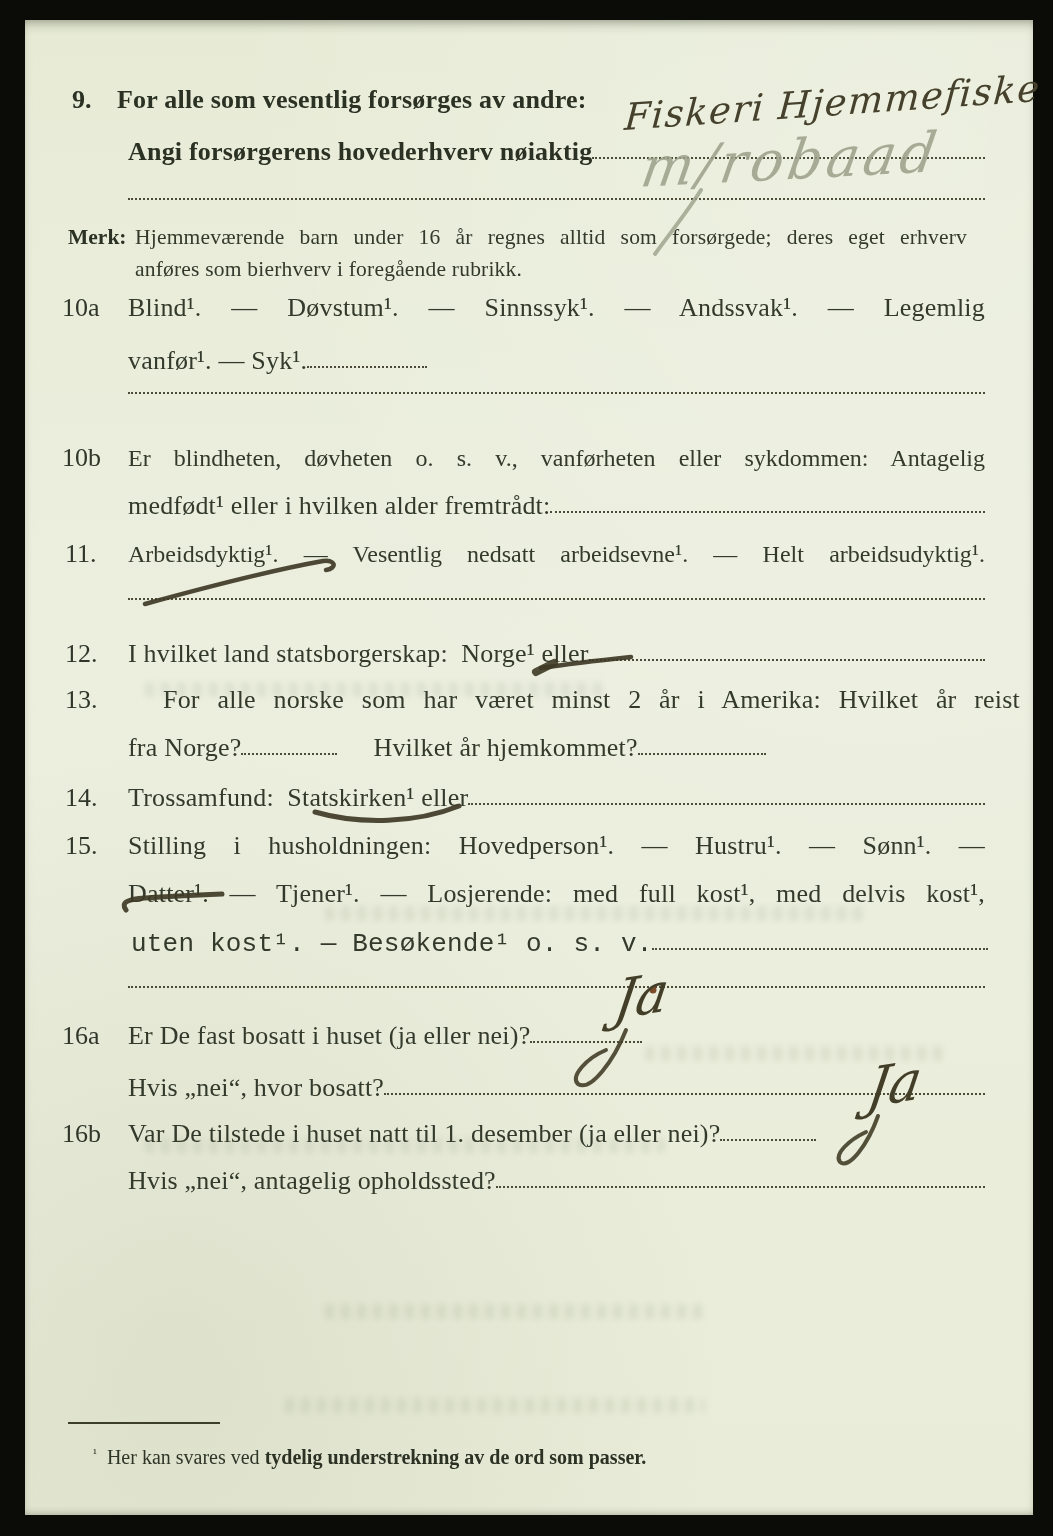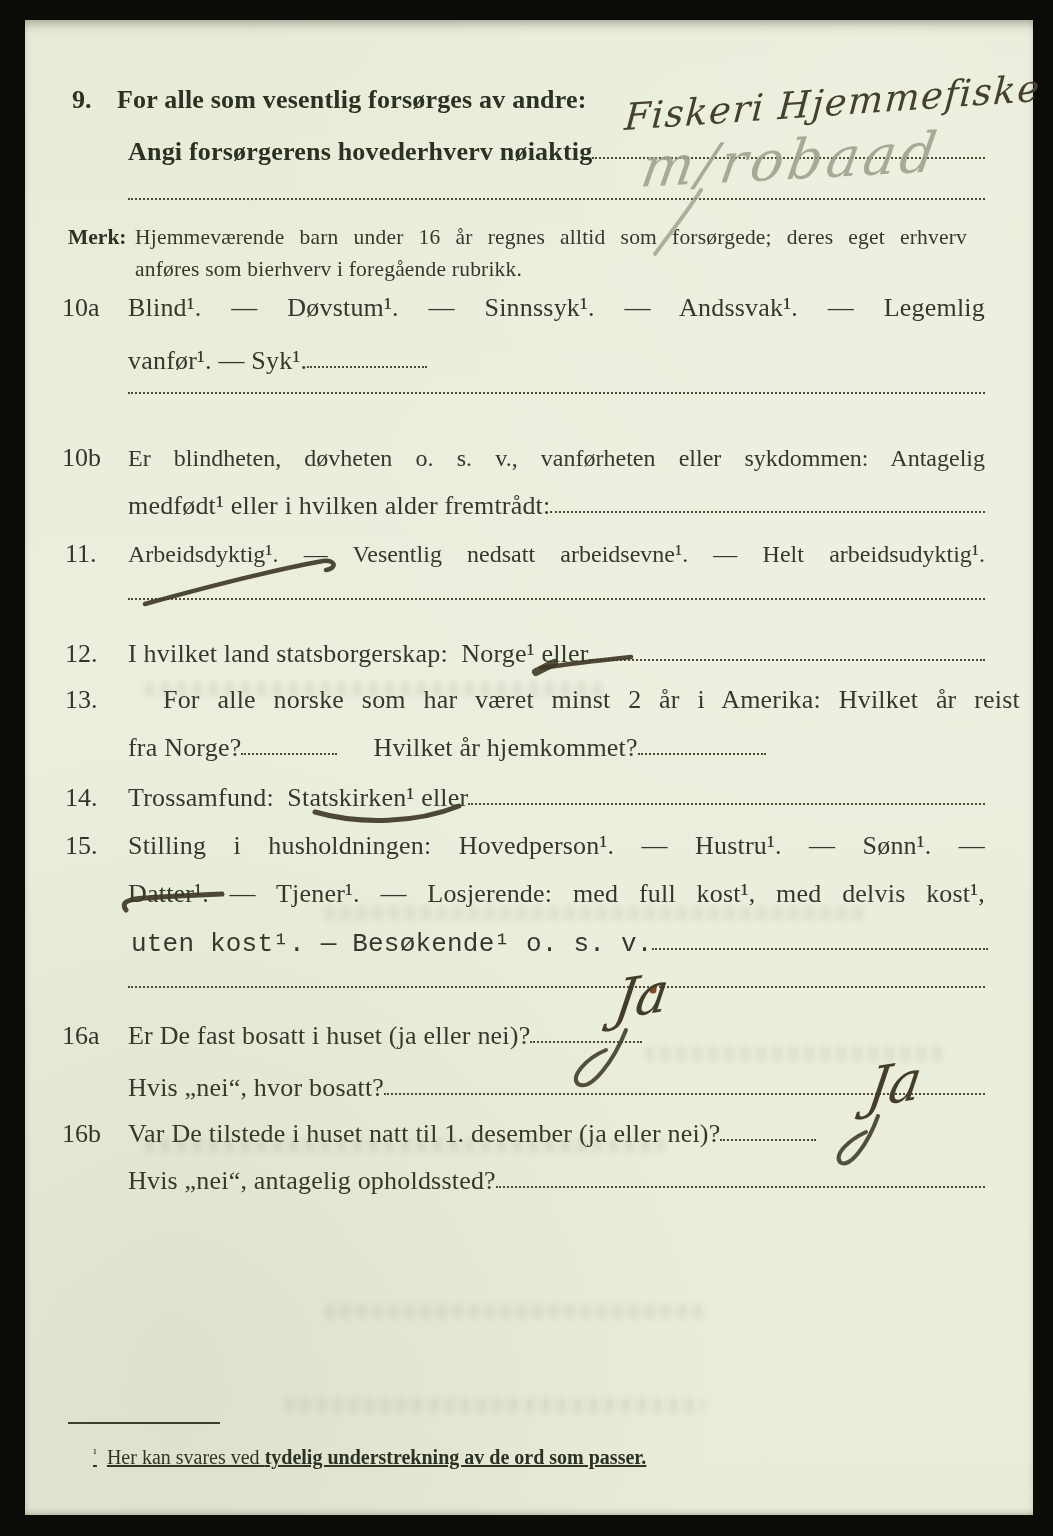--- a/index.html
+++ b/index.html
@@ -34,21 +34,21 @@
            transform:rotate(-4deg) skewX(-8deg);}
   .hw-occ2{left:612px;top:116px;font-size:55px;color:#9ba089;letter-spacing:4px;opacity:.85;
            transform:rotate(-3deg) skewX(-12deg);}
   .hw-ja{font-size:54px;color:#433e28;transform:rotate(-9deg) skewX(-18deg);}
   .hw-ja1{left:585px;top:950px;}
   .hw-ja2{left:838px;top:1038px;}
   .strokes{position:absolute;left:0;top:0;z-index:5;pointer-events:none;}
   .ghost{position:absolute;height:15px;filter:blur(3px);opacity:.10;border-radius:4px;
          background:repeating-linear-gradient(90deg,#57644a 0 9px,transparent 9px 16px);}
   .footrule{position:absolute;left:43px;top:1402px;width:152px;border-top:2.5px solid #3d3d2b;}
-  .footline{position:absolute;left:68px;top:1420px;font-size:20px;line-height:26px;color:#2f3628;text-decoration:underline;}
+  .footline{position:absolute;left:68px;top:1420px;font-size:20px;line-height:26px;color:#2f3628;}
   .fmark{font-size:13px;vertical-align:7px;margin-right:10px;}
 </style>
 </head>
 <body>
 
 <div class="paper">
 
   <span class="qnum b" style="left:47px;top:64px;">9.</span>
   <div class="row b" style="left:92px;top:64px;width:868px;">
     <span>For alle som vesentlig forsørges av andre:</span>

